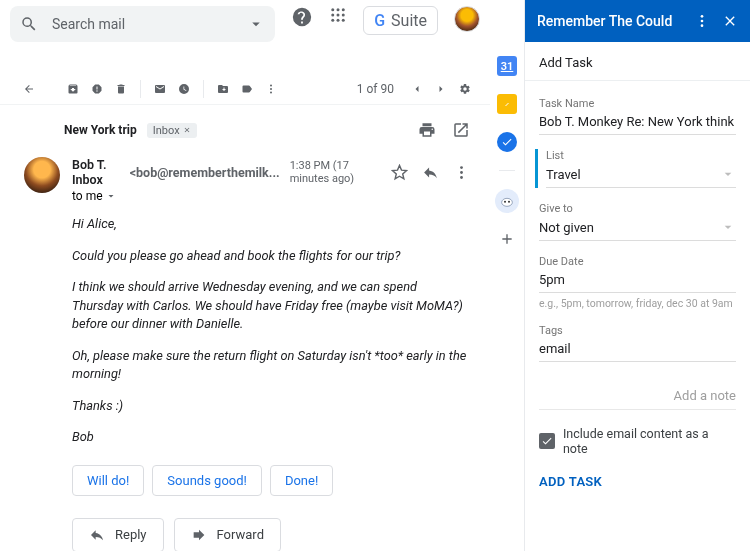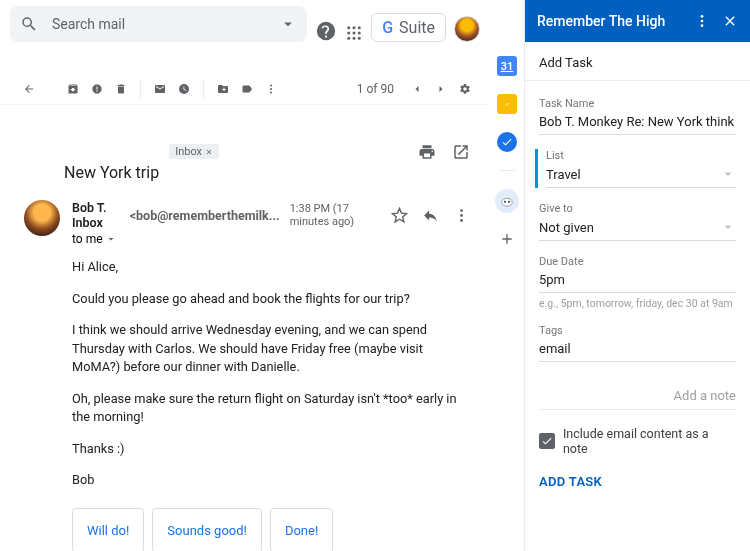--- a/index.html
+++ b/index.html
@@ -1,62 +1,62 @@
 <!DOCTYPE html>
 <html><head>
 <meta charset="utf-8">
 <style>
   * { box-sizing: border-box; margin: 0; padding: 0; font-family: Roboto, Arial, sans-serif; }
   body { width: 750px; height: 551px; overflow: hidden; display: flex; background: #fff; color: #202124; font-size: 13px; }
   
   .gmail { width: 490px; height: 100%; display: flex; flex-direction: column; }
-  .gmail-header { display: flex; align-items: flex-end; padding: 6px 10px; gap: 8px; }
+  .gmail-header { display: flex; align-items: flex-start; padding: 6px 10px; gap: 16px; }
   .search-box { flex: 1; background: #f1f3f4; border-radius: 8px; height: 36px; display: flex; align-items: center; padding: 0 10px; color: #5f6368; }
   .search-box .mag { margin-right: 14px; fill:#5f6368; }
   .search-box .ph { flex:1; font-size:14px; }
   .search-box .dd { fill:#5f6368; }
   .hdr-icon { width: 22px; height:22px; fill:#5f6368; }
   .apps-grid { width:18px; height:18px; }
   .gsuite-badge { border:1px solid #dadce0; border-radius:6px; padding:4px 10px; display:flex; align-items:center; gap:6px; }
   .gsuite-badge span { font-size:16px; }
   .gsuite-badge .g-g { color:#4285f4; font-weight:500;}
   .gsuite-badge .g-s { color:#5f6368; font-weight:400;}
   .avatar { width:26px; height:26px; border-radius:50%; background: radial-gradient(circle at 50% 35%, #fbbc04 30%, #a0522d 55%, #5d3317 75%); border:1px solid #dadce0;}
   
   .toolbar { display:flex; align-items:center; padding: 4px 16px 6px 20px; gap:6px; border-bottom:1px solid #f1f3f4;margin-top:28px;}
   .toolbar .tbicon { width:18px; height:18px; fill:#5f6368; padding:3px; }
   .tb-sep { width:1px; height:18px; background:#e8eaed; margin:0 4px;}
   .tb-spacer { flex:1; }
   .page-count { font-size:12px; color:#5f6368; margin-right:8px;}
   
   .msg-area { padding: 10px 20px 10px 24px; overflow:auto; }
   .subj-row { display:flex; align-items:center; gap:10px; margin: 6px 0 18px 40px;}
-  .subj { font-size:16px; font-weight:400; color:#202124;margin-top:42px;}
+  .subj { font-size:12px; font-weight:700; color:#202124;}
   .inbox-chip { background:#eceff1; color:#5f6368; font-size:11px; padding:1px 6px; border-radius:3px; display:flex; align-items:center; gap:3px;}
   .inbox-chip svg{width:8px;height:8px;fill:#5f6368;}
   .subj-right { margin-left:auto; display:flex; gap:16px;}
   .subj-right svg{width:18px;height:18px;fill:#5f6368;}
   
   .from-block { display:flex; gap:12px; }
   .sender-av { width:36px; height:36px; border-radius:50%; background: radial-gradient(circle at 50% 35%, #ffb74d 28%, #8d4b20 55%, #3e2312 80%); flex-shrink:0;}
   .from-col { flex:1; }
   .from-line { display:flex; align-items:center; gap:6px; font-size:12.5px;}
   .sender-name { font-weight:600; color:#202124;}
   .sender-email { color:#5f6368;font-weight:bold;}
   .sent-time { color:#5f6368; font-size:11px; margin-left:4px;}
   .from-actions { display:flex; gap:14px; align-items:center;}
   .from-actions svg{width:17px;height:17px;fill:#5f6368;}
   .to-line { font-size:12px; color:#000000; display:flex; align-items:center; gap:2px; margin-top:2px;}
   .to-line svg{width:12px;height:12px;fill:#5f6368;}
   
-  .body { margin:12px 0 0 48px; font-size:12.8px; line-height:1.45; color:#202124;}
+  .body { margin:12px 0 0 48px; font-size:12.8px; line-height:1.45; color:#202124;font-style:italic;}
   .body p { margin-bottom:13px; }
   
   .smart-replies { margin:18px 0 0 48px; display:flex; gap:8px;}
-  .sr-chip { border:1px solid #dadce0; color:#1a73e8; font-size:13px; padding:14px 14px; border-radius:4px; background:#fff;}
+  .sr-chip { border:1px solid #dadce0; color:#1a73e8; font-size:13px; padding:7px 14px; border-radius:4px; background:#fff;}
   
   .reply-row { margin:22px 0 0 48px; display:flex; gap:10px;}
   .reply-btn { border:1px solid #dadce0; border-radius:4px; padding:8px 16px; display:flex; align-items:center; gap:10px; font-size:13px; color:#3c4043;}
   .reply-btn svg{width:16px;height:16px;fill:#5f6368;}
   
   
   .side-rail { width:34px; background:#fff; padding-top:56px; display:flex; flex-direction:column; align-items:center; gap:18px;}
   .rail-icon { width:20px; height:20px; border-radius:3px; display:flex; align-items:center; justify-content:center; font-size:11px;text-decoration:underline;}
   .rail-cal { background:#4285f4; color:#fff; font-weight:600;}
   .rail-keep { background:#fbbc04;}
@@ -223,20 +223,34 @@
       <p>Thanks :)</p>
       <p>Bob</p>
     </div>
 
     <div class="smart-replies">
       <div class="sr-chip">Will do!</div>
       <div class="sr-chip">Sounds good!</div>
       <div class="sr-chip">Done!</div>
     </div>
 
+    <div class="reply-row">
+      <div class="reply-btn">
+        <svg viewBox="0 0 24 24">
+            <path d="M10 9V5l-7 7 7 7v-4.1c5 0 8.5 1.6 11 5.1-1-5-4-10-11-11z"></path>
+          </svg>
+        <span>Reply</span>
+      </div>
+      <div class="reply-btn">
+        <svg viewBox="0 0 24 24">
+            <path d="M12 8V4l8 8-8 8v-4H4V8z"></path>
+          </svg>
+        <span>Forward</span>
+      </div>
+    </div>
   </div>
 </div>
 
 <div class="side-rail">
   <div class="rail-icon rail-cal">31</div>
   <div class="rail-icon rail-keep">
     <svg width="12" height="12" viewBox="0 0 24 24" fill="#fff">
         <path d="M6 2h9l4 4v14a2 2 0 01-2 2H6a2 2 0 01-2-2V4a2 2 0 012-2z" fill="#fbbc04"></path>
         <path d="M9 16l6-6" stroke="#fff" stroke-width="2"></path>
       </svg>
@@ -256,21 +270,21 @@
   </div>
   <div class="rail-plus">
     <svg viewBox="0 0 24 24">
         <path d="M19 13h-6v6h-2v-6H5v-2h6V5h2v6h6z"></path>
       </svg>
   </div>
 </div>
 
 <div class="rtm">
   <div class="rtm-hdr">
-    <span>Remember The High</span>
+    <span>Remember The Could</span>
     <span class="rtm-hdr-sp"></span>
     <svg viewBox="0 0 24 24" style="margin-right:12px">
         <circle cx="12" cy="5" r="2"></circle>
         <circle cx="12" cy="12" r="2"></circle>
         <circle cx="12" cy="19" r="2"></circle>
       </svg>
     <svg viewBox="0 0 24 24">
         <path d="M19 6.41L17.59 5 12 10.59 6.41 5 5 6.41 10.59 12 5 17.59 6.41 19 12 13.41 17.59 19 19 17.59 13.41 12z"></path>
       </svg>
   </div>

